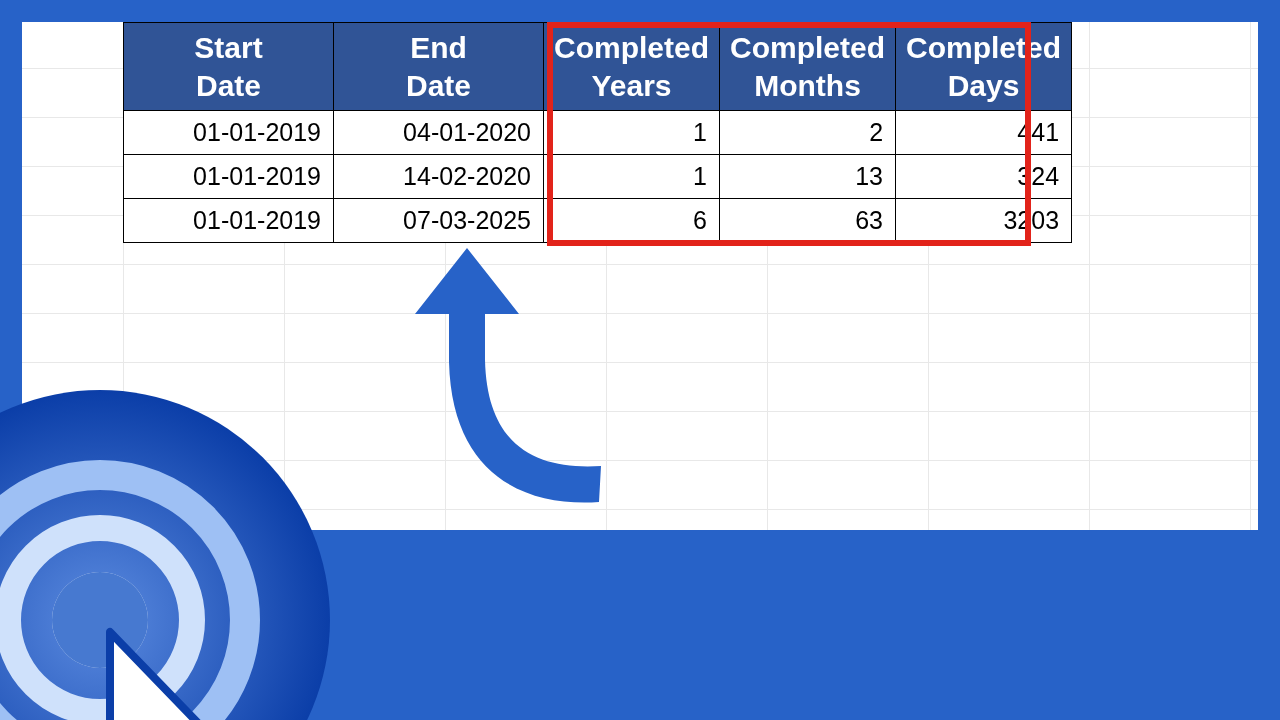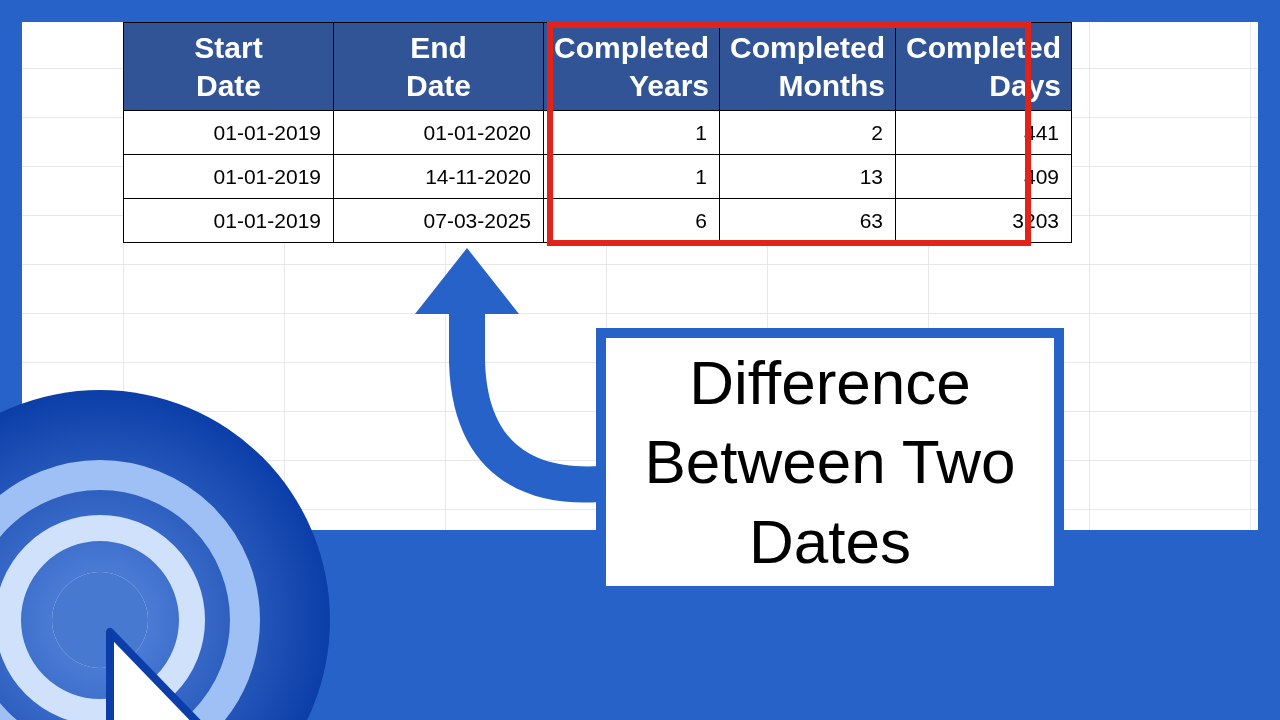--- a/index.html
+++ b/index.html
@@ -41,26 +41,26 @@
   .data-table th {
     background: #305496;
     color: #fff;
     font-weight: bold;
     border: 1px solid #000;
     padding: 6px 10px;
     text-align: center;
     line-height: 1.25;
   }
   .data-table th.wide { width: 210px; }
-  .data-table th.narrow { width: 160px; text-align: right; }
+  .data-table th.narrow { width: 160px; }
   .data-table td {
     border: 1px solid #000;
     padding: 6px 12px 6px 6px;
     text-align: right;
-    font-size: 21px;
+    font-size: 25px;
     height: 44px;
     background: #fff;
   }
   .highlight-box {
     position: absolute;
     left: 525px;
     top: 0px;
     width: 484px;
     height: 224px;
     border: 6px solid #e2231a;
@@ -111,31 +111,31 @@
         <th class="wide"><span>Start<br>Date</span></th>
         <th class="wide"><span>End<br>Date</span></th>
         <th class="narrow"><span>Completed<br>Years</span></th>
         <th class="narrow"><span>Completed<br>Months</span></th>
         <th class="narrow"><span>Completed<br>Days</span></th>
       </tr>
     </thead>
     <tbody>
       <tr>
         <td>01-01-2019</td>
-        <td>01-01-2020</td>
+        <td>04-01-2020</td>
         <td>1</td>
         <td>2</td>
         <td>441</td>
       </tr>
       <tr>
         <td>01-01-2019</td>
-        <td>14-11-2020</td>
+        <td>14-02-2020</td>
         <td>1</td>
         <td>13</td>
-        <td>409</td>
+        <td>324</td>
       </tr>
       <tr>
         <td>01-01-2019</td>
         <td>07-03-2025</td>
         <td>6</td>
         <td>63</td>
         <td>3203</td>
       </tr>
     </tbody>
   </table>
@@ -148,23 +148,20 @@
              L 52 72
              L 18 72
              L 70 6
              L 122 72
              L 88 72
              L 88 118
              C 90 205, 140 228, 204 224
              Z" fill="#2762c8"></path>
   </svg>
 
-  <div class="callout">
-    <span>Difference Between Two Dates</span>
-  </div>
 </div>
 
 <svg class="logo-corner" viewBox="0 0 480 480">
   <defs>
     <radialGradient id="gblue" cx="50%" cy="50%" r="50%">
       <stop offset="0%" stop-color="#5b8be0"></stop>
       <stop offset="100%" stop-color="#0b3ea8"></stop>
     </radialGradient>
   </defs>
   <circle cx="240" cy="240" r="230" fill="url(#gblue)"></circle>

